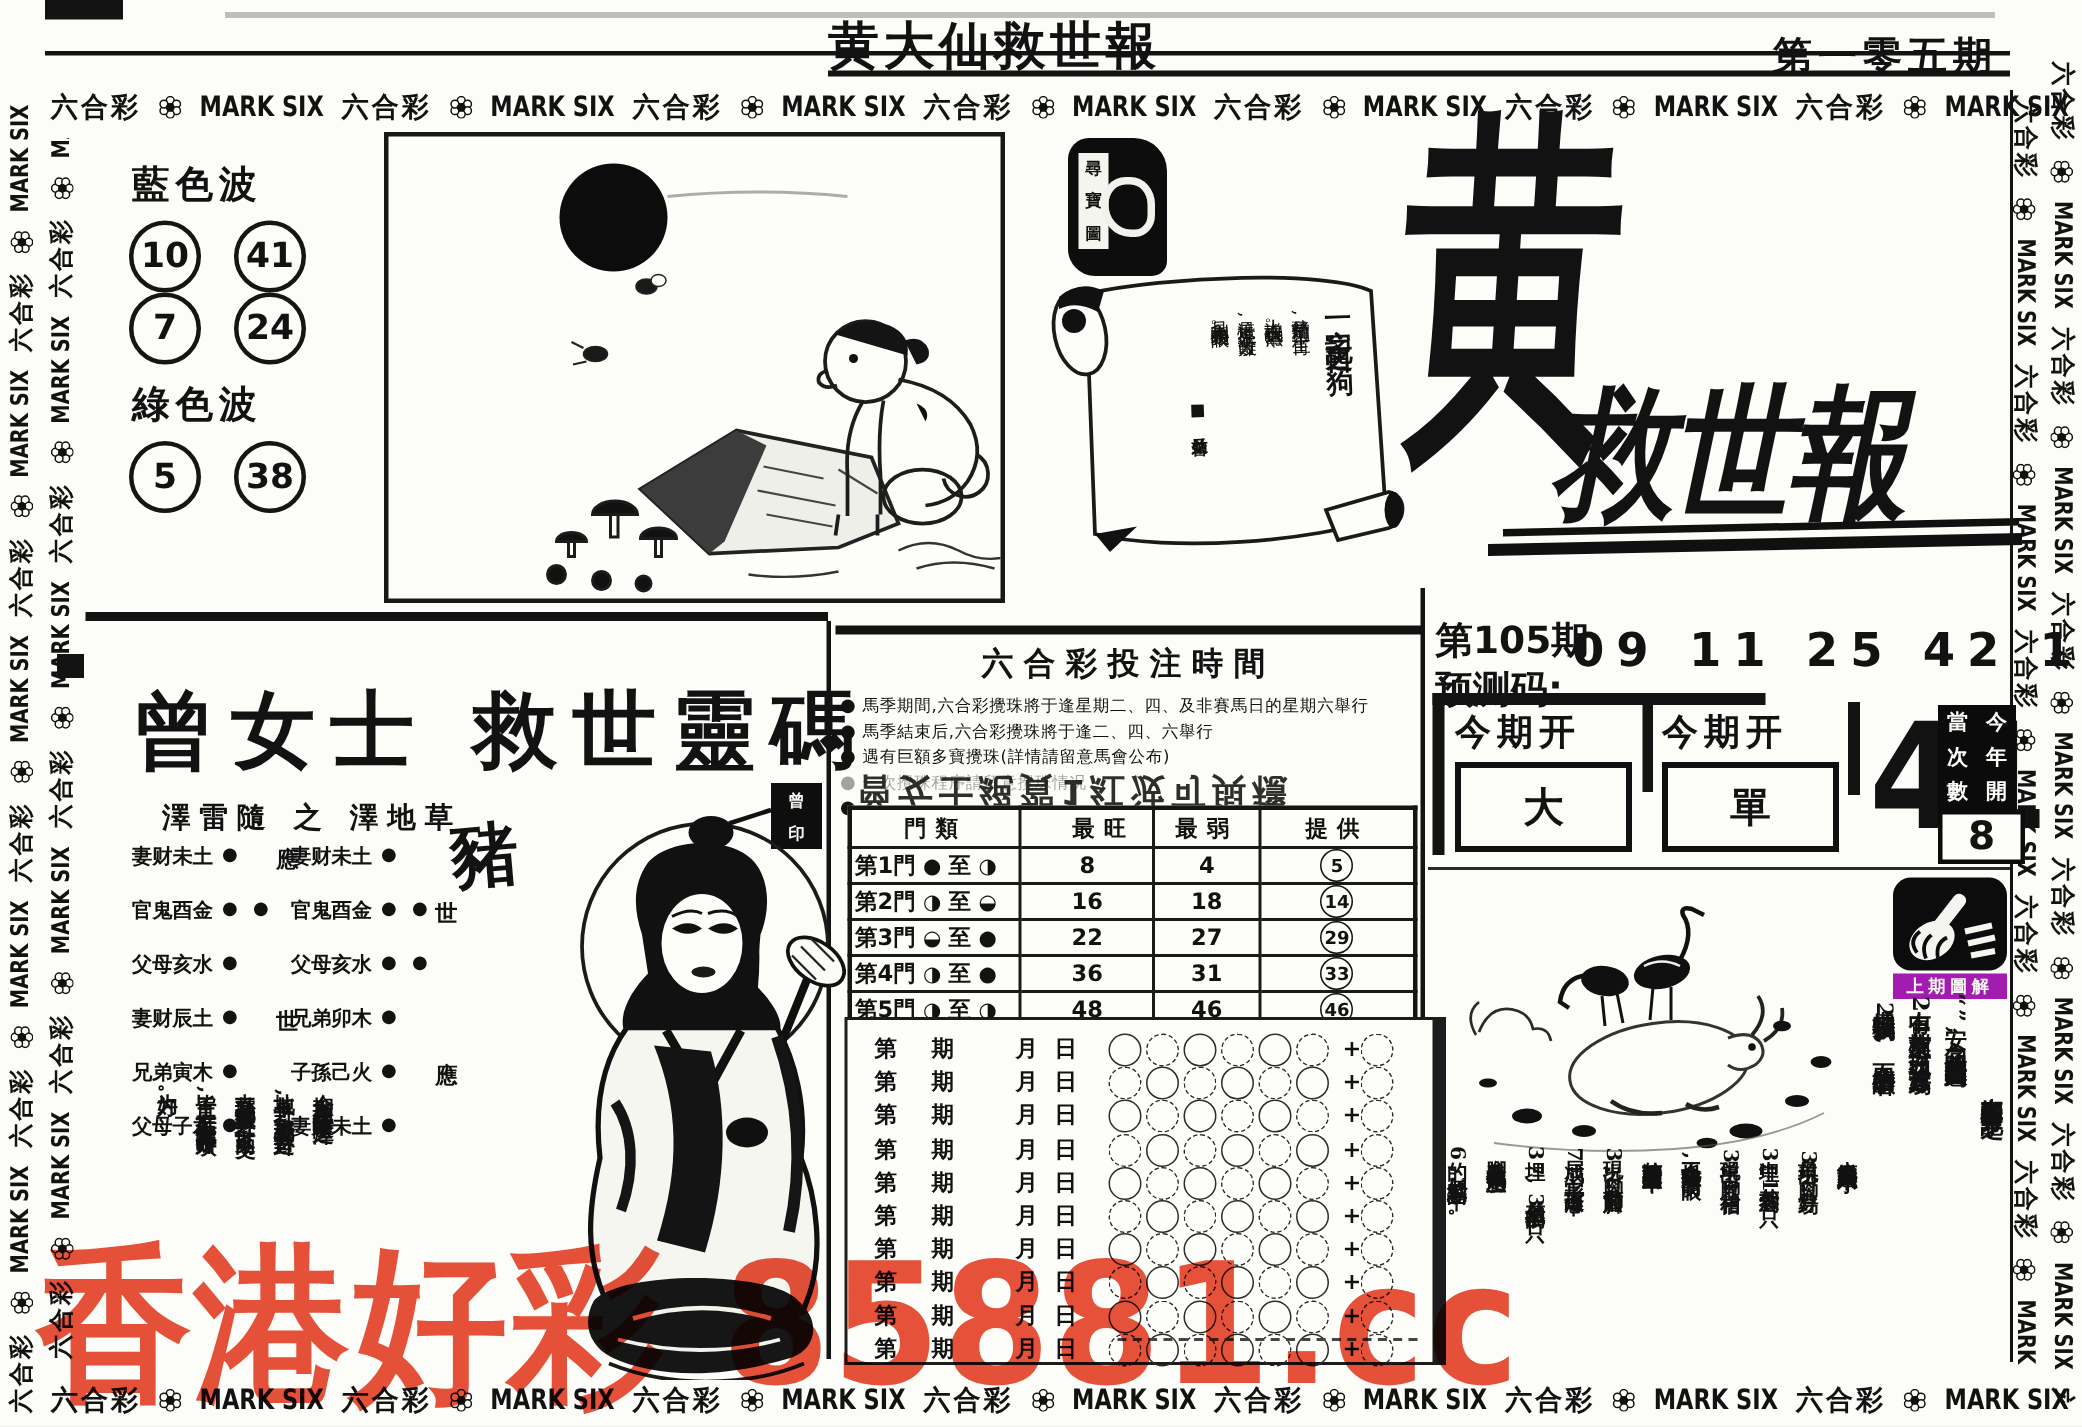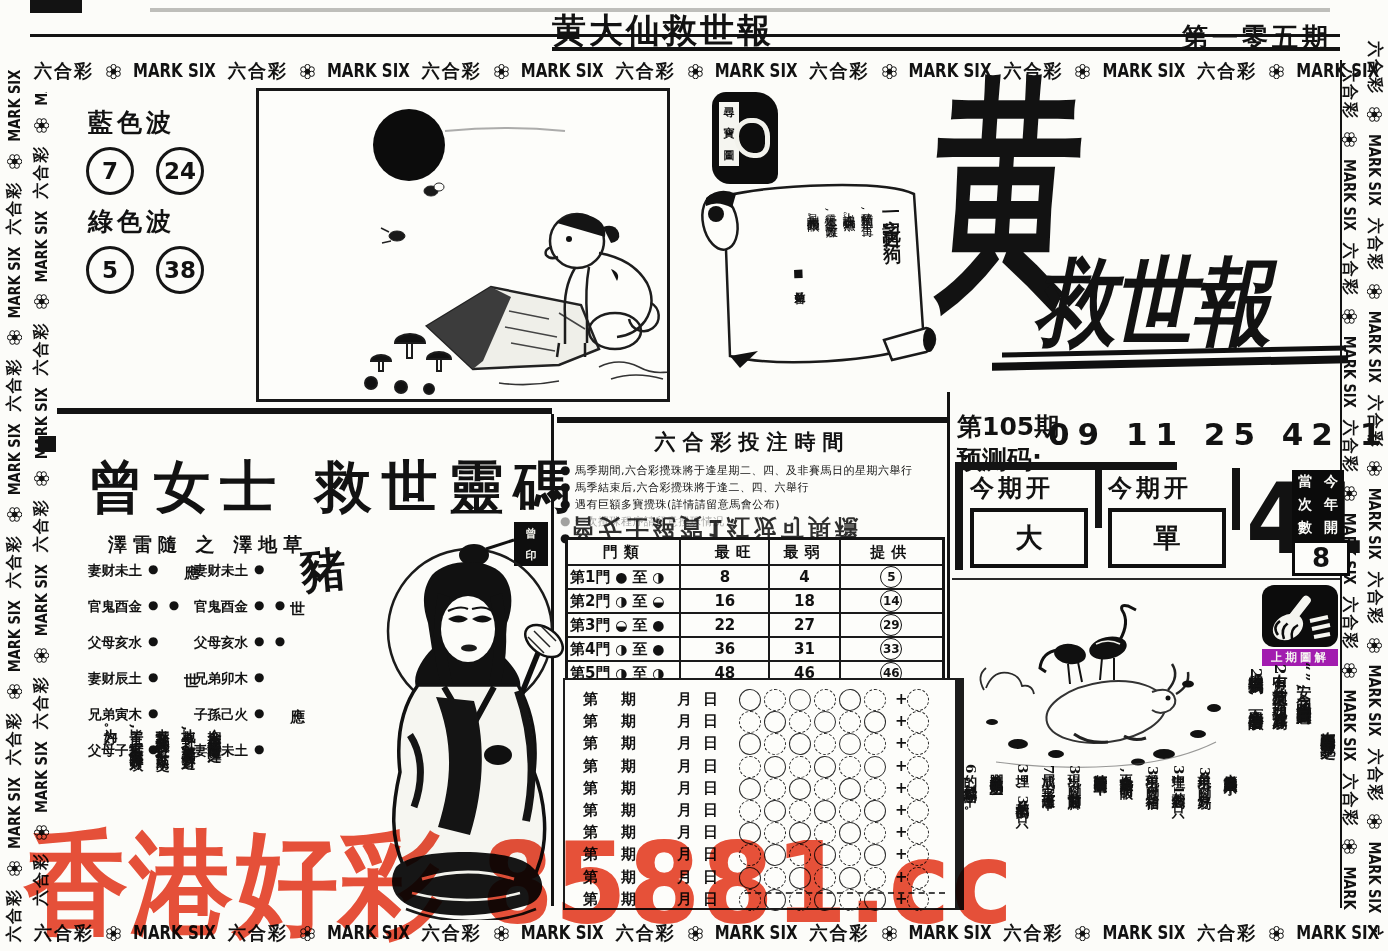--- a/index.html
+++ b/index.html
@@ -652,20 +652,24 @@
           </g>
         </svg>
       </span>
       <span class="latin">MARK SIX</span>
     </div>
 
   <div id="wave-panel" class="abs" style="left:60px;top:96px;width:195px;">
     <div id="wave-groups">
         <div class="wave-group">
           <div class="wave-label">藍色波</div>
+          <div class="ball-row">
+            <div class="ball">10</div>
+            <div class="ball">41</div>
+          </div>
         </div>
         <div class="wave-group">
           <div class="ball-row">
             <div class="ball">7</div>
             <div class="ball">24</div>
           </div>
         </div>
         <div class="wave-group">
           <div class="wave-label">綠色波</div>
           <div class="ball-row">

